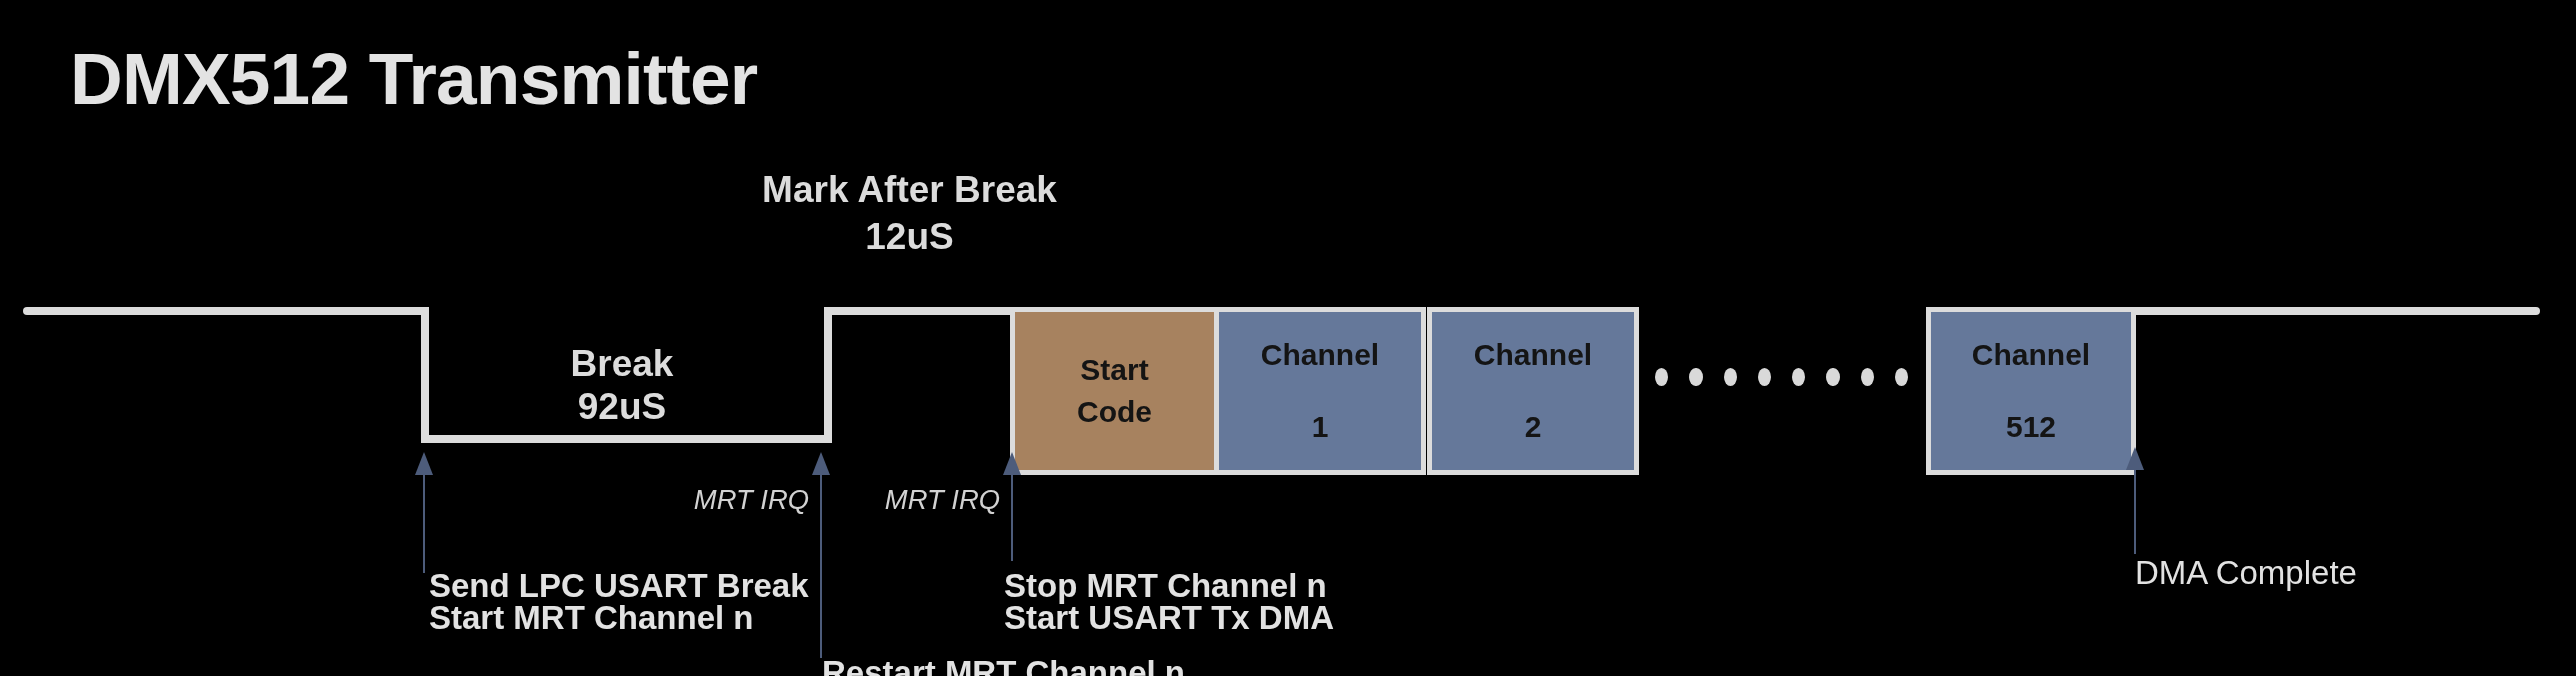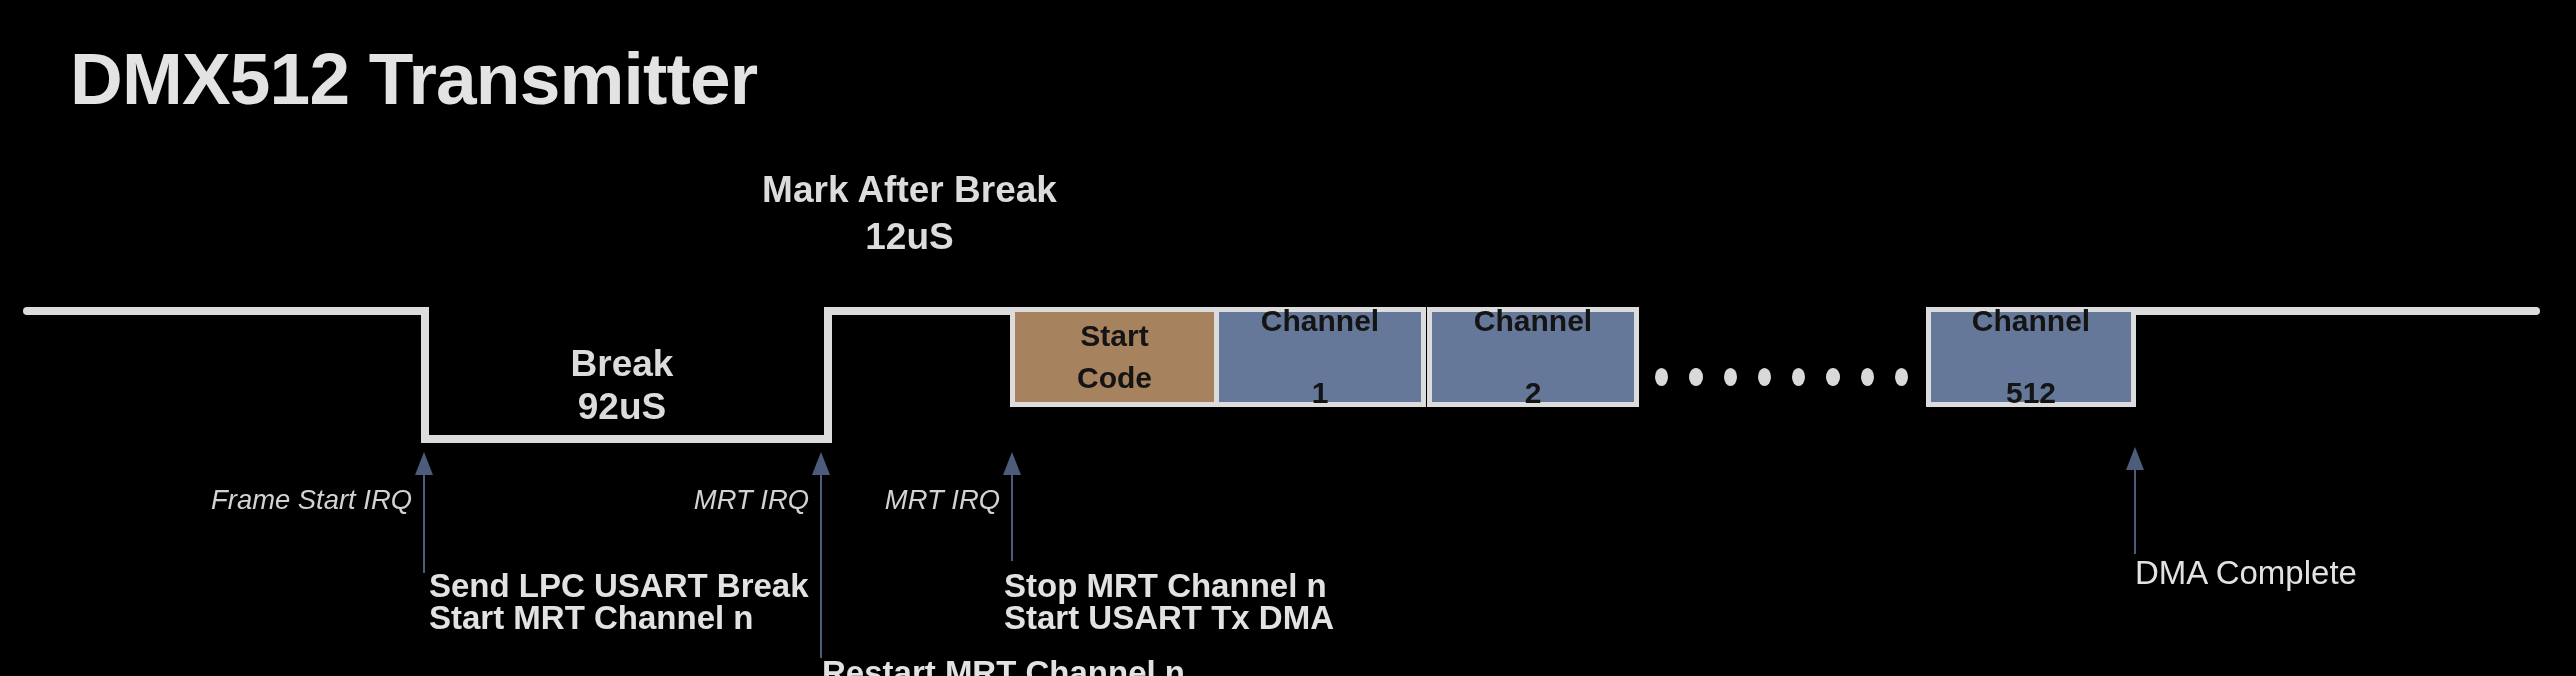--- a/index.html
+++ b/index.html
@@ -27,21 +27,21 @@
   .wl{position:absolute;background:var(--waveform);}
   .cap-left{border-radius:5px 0 0 5px;}
   .cap-right{border-radius:0 5px 5px 0;}
 
   
   .lbl{position:absolute;color:var(--waveform);font-weight:600;text-align:center;}
   .lbl-mab{left:743px;top:133px;width:333px;font-size:37px;line-height:47px;}
   .lbl-break{left:464px;top:309px;width:316px;font-size:37px;line-height:43px;}
 
   
-  .slot{position:absolute;top:274px;height:100px;border:5.8px solid var(--waveform);
+  .slot{position:absolute;top:274px;height:168px;border:5.8px solid var(--waveform);
         display:flex;flex-direction:column;align-items:center;justify-content:center;
         color:var(--box-text);font-size:30px;font-weight:700;line-height:42px;text-align:center;}
   .slot-startcode{background:var(--start-code-fill);}
   .slot-channel{background:var(--channel-fill);gap:30px;}
 
   
   .dots{position:absolute;left:1655px;top:335px;display:flex;gap:21px;}
   .dot{width:13.3px;height:18.3px;border-radius:50%;background:var(--dot);}
 
   
@@ -119,21 +119,20 @@
   </div>
   <div class="arrow" style="left:1003px;top:419px;">
     <div class="arrow-head"></div>
     <div class="arrow-shaft" style="height:86px;"></div>
   </div>
   <div class="arrow" style="left:2126px;top:414px;">
     <div class="arrow-head"></div>
     <div class="arrow-shaft" style="height:84px;"></div>
   </div>
 
-  <div class="note-italic" style="left:121px;top:451px;">Frame Start IRQ</div>
   <div class="note-italic" style="left:518px;top:451px;">MRT IRQ</div>
   <div class="note-italic" style="left:709px;top:451px;">MRT IRQ</div>
 
   <div class="note" style="left:429px;top:537px;">
     <div>Send LPC USART Break</div>
     <div>Start MRT Channel n</div>
   </div>
   <div class="note" style="left:1004px;top:537px;">
     <div>Stop MRT Channel n</div>
     <div>Start USART Tx DMA</div>

